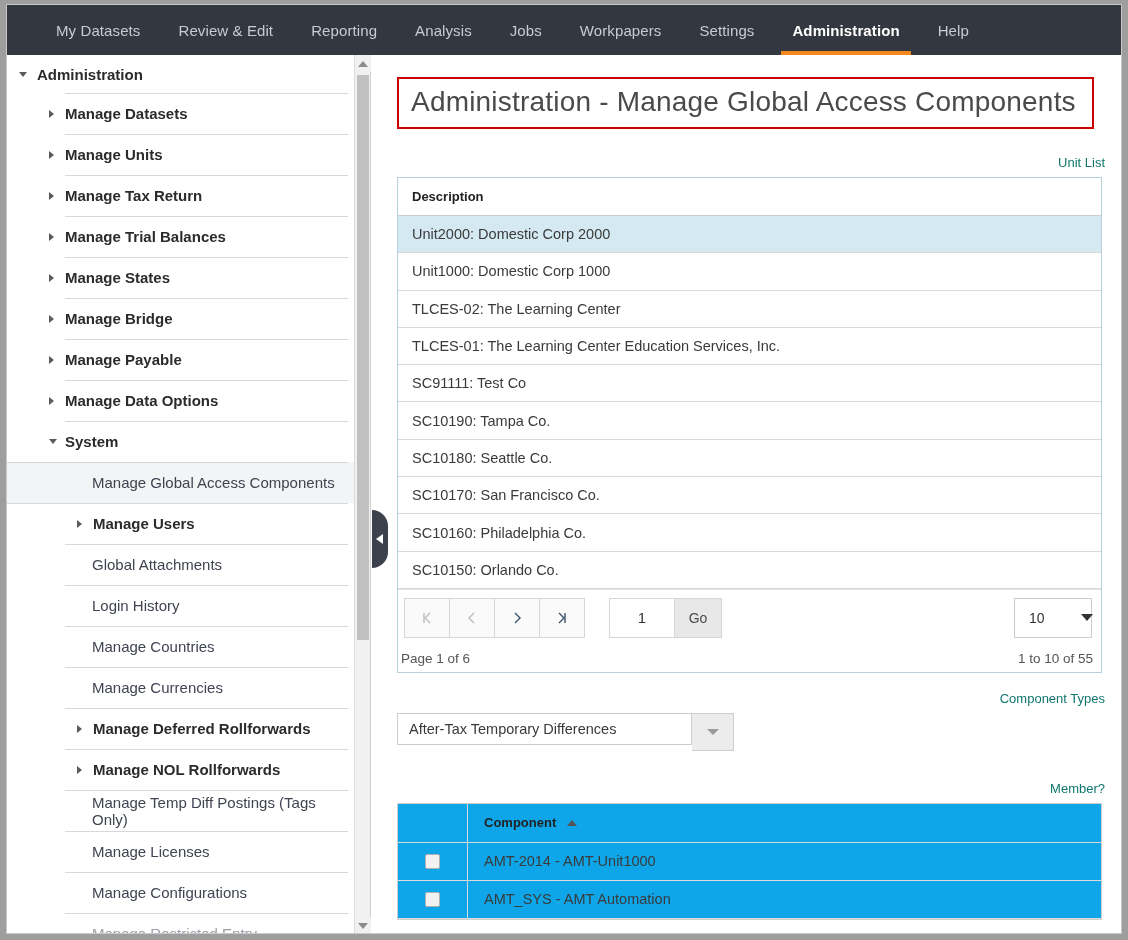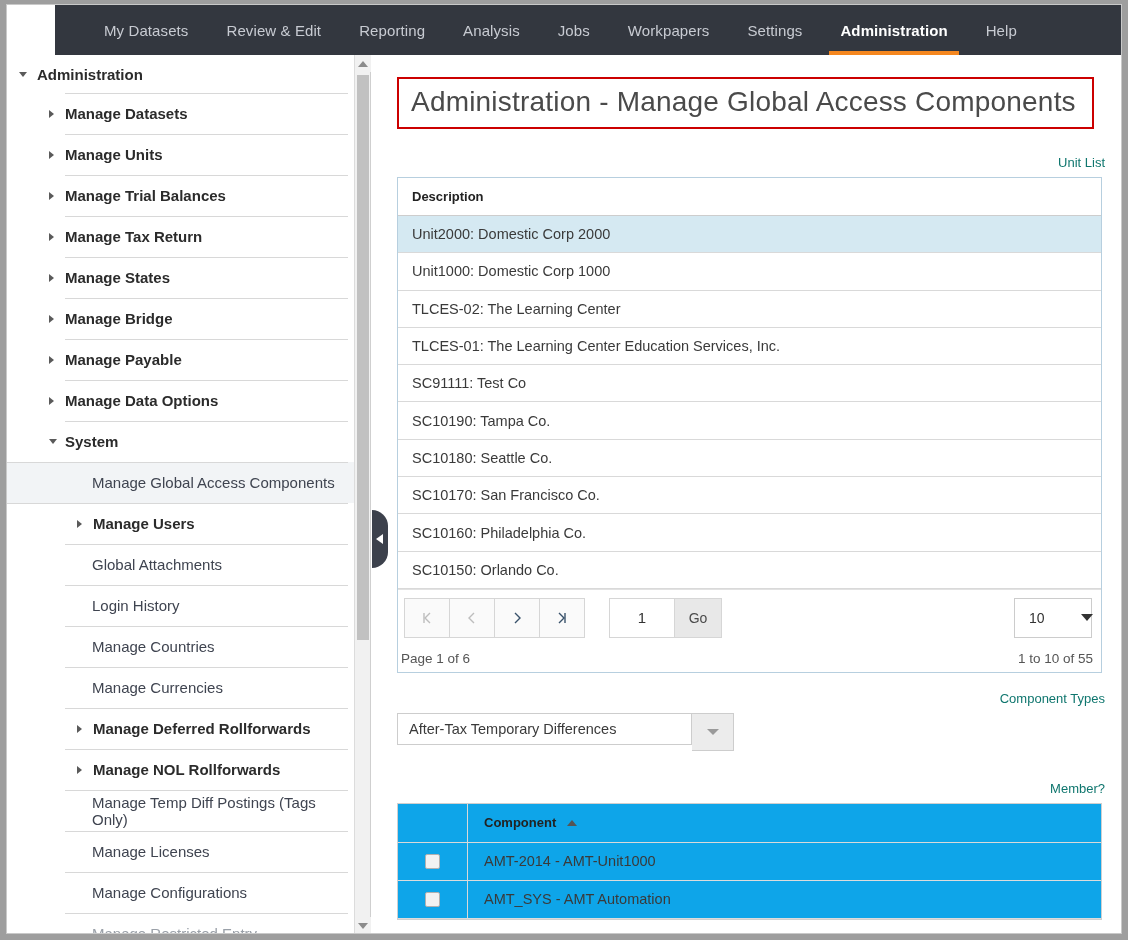--- a/index.html
+++ b/index.html
@@ -20,21 +20,20 @@
   }
 
   
   #topnav {
     height: 50px;
     background: #33373f;
     display: flex;
     align-items: stretch;
     padding-left: 30px;
     position: relative;
-    margin-left: 48px;
   }
   .navitem {
     display: flex;
     align-items: center;
     padding: 0 19px;
     color: #c8cbd2;
     font-size: 15px;
     letter-spacing: .1px;
     position: relative;
     cursor: pointer;
@@ -432,26 +431,26 @@
               <span class="lbl">Manage Datasets</span>
             </div>
             <div class="side-row lvl1">
               <div class="sep"></div>
               <span class="caret right"></span>
               <span class="lbl">Manage Units</span>
             </div>
             <div class="side-row lvl1">
               <div class="sep"></div>
               <span class="caret right"></span>
+              <span class="lbl">Manage Tax Return</span>
+            </div>
+            <div class="side-row lvl1">
+              <div class="sep"></div>
+              <span class="caret right"></span>
               <span class="lbl">Manage Trial Balances</span>
-            </div>
-            <div class="side-row lvl1">
-              <div class="sep"></div>
-              <span class="caret right"></span>
-              <span class="lbl">Manage Tax Return</span>
             </div>
             <div class="side-row lvl1">
               <div class="sep"></div>
               <span class="caret right"></span>
               <span class="lbl">Manage States</span>
             </div>
             <div class="side-row lvl1">
               <div class="sep"></div>
               <span class="caret right"></span>
               <span class="lbl">Manage Bridge</span>

